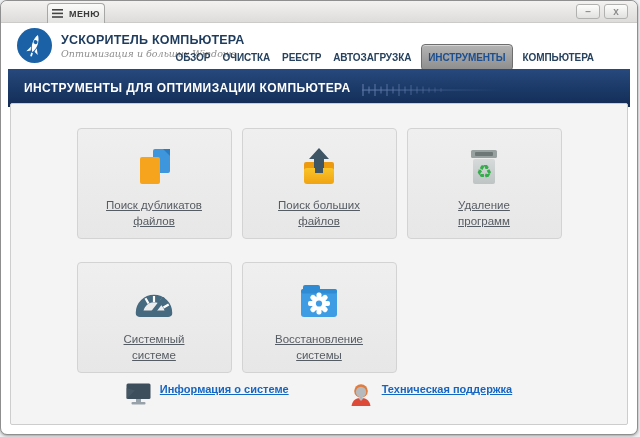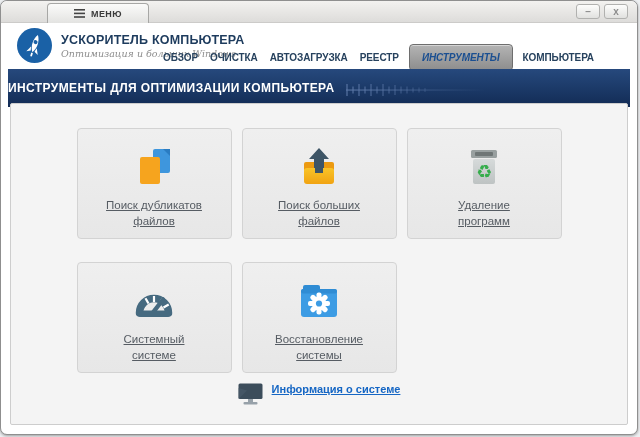--- a/index.html
+++ b/index.html
@@ -21,21 +21,21 @@
   }
   
   .titlebar {
     position:absolute; top:0; left:0; right:0; height:22px;
     background:linear-gradient(#f3f2f0,#dddcda);
     border-bottom:1px solid #cccbc9;
     border-radius:6px 6px 0 0;
   }
   .menu-btn {
     position:absolute; left:46px; top:2px; height:20px;
-    padding:0 26px;
+    padding:0 4px;
     display:flex; align-items:center; gap:6px;
     background:linear-gradient(#fbfbfa,#e3e3e1);
     border:1px solid #a7a7a5; border-bottom:none;
     border-radius:4px 4px 0 0;
     font-size:9px; font-weight:bold; color:#3b3b3b; letter-spacing:.4px;
     cursor:pointer;
   }
   .menu-glyph { display:block; }
   .win-controls { position:absolute; right:9px; top:3px; display:flex; gap:4px; }
   .win-btn {
@@ -55,27 +55,27 @@
   .brand-sub { font-family:"DejaVu Serif", serif; font-style:italic; font-size:9.5px; color:#8d8d8d; margin-top:1px; }
   .tabs { position:absolute; right:37px; top:16px; height:36px; display:flex; align-items:center; }
   .tab {
     padding:6px 6px; font-size:10px; font-weight:bold; color:#27425e;
     letter-spacing:-0.1px; cursor:pointer; white-space:nowrap;
   }
   .tab.active {
     background:linear-gradient(#b4b4b4,#8d8d8d);
     border:1px solid #6e6e6e; border-radius:4px;
     box-shadow:inset 0 1px 0 rgba(255,255,255,.45);
-    color:#1b4f91; padding:7px 12px; margin:0 4px;font-style:italic;
+    color:#1b4f91; padding:7px 6px; margin:0 4px;
   }
   
   .bluebar {
     position:absolute; top:68px; left:7px; right:7px; height:38px;
     background:linear-gradient(#26497d,#122b54);
-    display:flex; align-items:center; padding-left:0;
+    display:flex; align-items:center; padding-left:16px;
   }
   .bluebar-title { color:#ffffff; font-size:12px; font-weight:bold; letter-spacing:.4px; }
   .ruler { margin-left:10px; margin-top:3px; }
   
   .panel {
     position:absolute; top:102px; left:9px; right:9px; bottom:9px;
     background:#f4f4f4; border:1px solid #cdcdcd; border-radius:2px;
   }
   .grid {
     width:485px; margin:24px auto 0;
@@ -130,22 +130,22 @@
         </g>
       </svg>
       <div class="brand-text">
         <span class="brand-title">УСКОРИТЕЛЬ КОМПЬЮТЕРА</span>
         <span class="brand-sub">Оптимизация и больших Windows</span>
       </div>
     </div>
     <div class="tabs">
       <div class="tab">ОБЗОР</div>
       <div class="tab">ОЧИСТКА</div>
+      <div class="tab">РЕЕСТР</div>
       <div class="tab">АВТОЗАГРУЗКА</div>
-      <div class="tab">РЕЕСТР</div>
       <div class="tab active">ИНСТРУМЕНТЫ</div>
       <div class="tab">КОМПЬЮТЕРА</div>
     </div>
   </div>
 
   <div class="bluebar">
     <span class="bluebar-title">ИНСТРУМЕНТЫ ДЛЯ ОПТИМИЗАЦИИ КОМПЬЮТЕРА</span>
     <svg class="ruler" width="150" height="16" viewBox="0 0 150 16">
       <defs>
         <linearGradient id="g-rline" x1="0" y1="0" x2="1" y2="0">
@@ -260,16 +260,25 @@
     <div class="footer-links">
       <div class="flink">
         <svg width="25" height="22" viewBox="0 0 25 22">
           <rect x="0.5" y="0.5" width="24" height="15.5" rx="1.5" fill="#3c4d5b"></rect>
           <path d="M0.5,16 L9,7.5 L0.5,5 Z" fill="#4b5d6c" opacity="0.6"></path>
           <rect x="10" y="16" width="5" height="3" fill="#97a1a9"></rect>
           <rect x="5.5" y="19" width="14" height="2.5" rx="1" fill="#97a1a9"></rect>
         </svg>
         <a>Информация о системе</a>
       </div>
+      <div class="flink">
+        <svg width="24" height="24" viewBox="0 0 24 24">
+          <circle cx="12" cy="8" r="6.8" fill="#e07c3e"></circle>
+          <circle cx="12" cy="9" r="5.2" fill="#b6babd"></circle>
+          <path d="M2.5,23 C3.5,16.5 8,15 12,15 C16,15 20.5,16.5 21.5,23 Z" fill="#dd4a38"></path>
+          <path d="M9.5,15.2 L12,18 L14.5,15.2 C13.8,15 10.2,15 9.5,15.2 Z" fill="#b6babd"></path>
+        </svg>
+        <a>Техническая поддержка</a>
+      </div>
     </div>
   </div>
 
 </div>
 
 </body></html>

